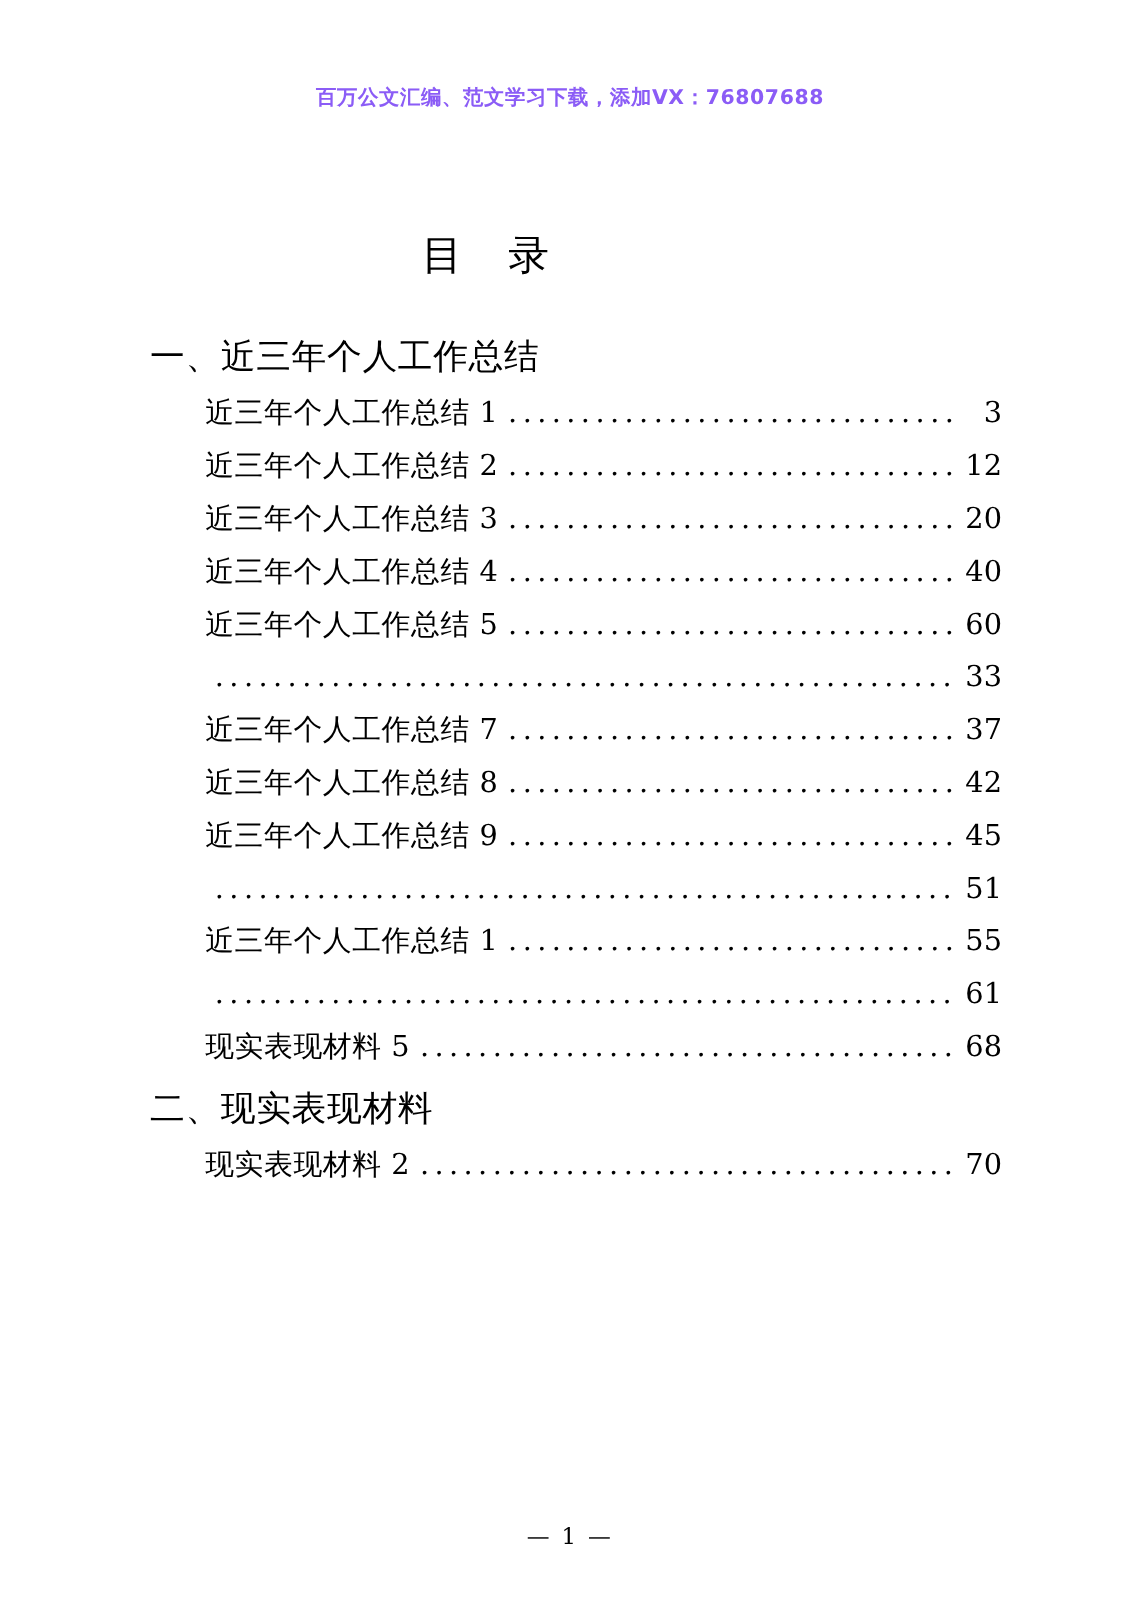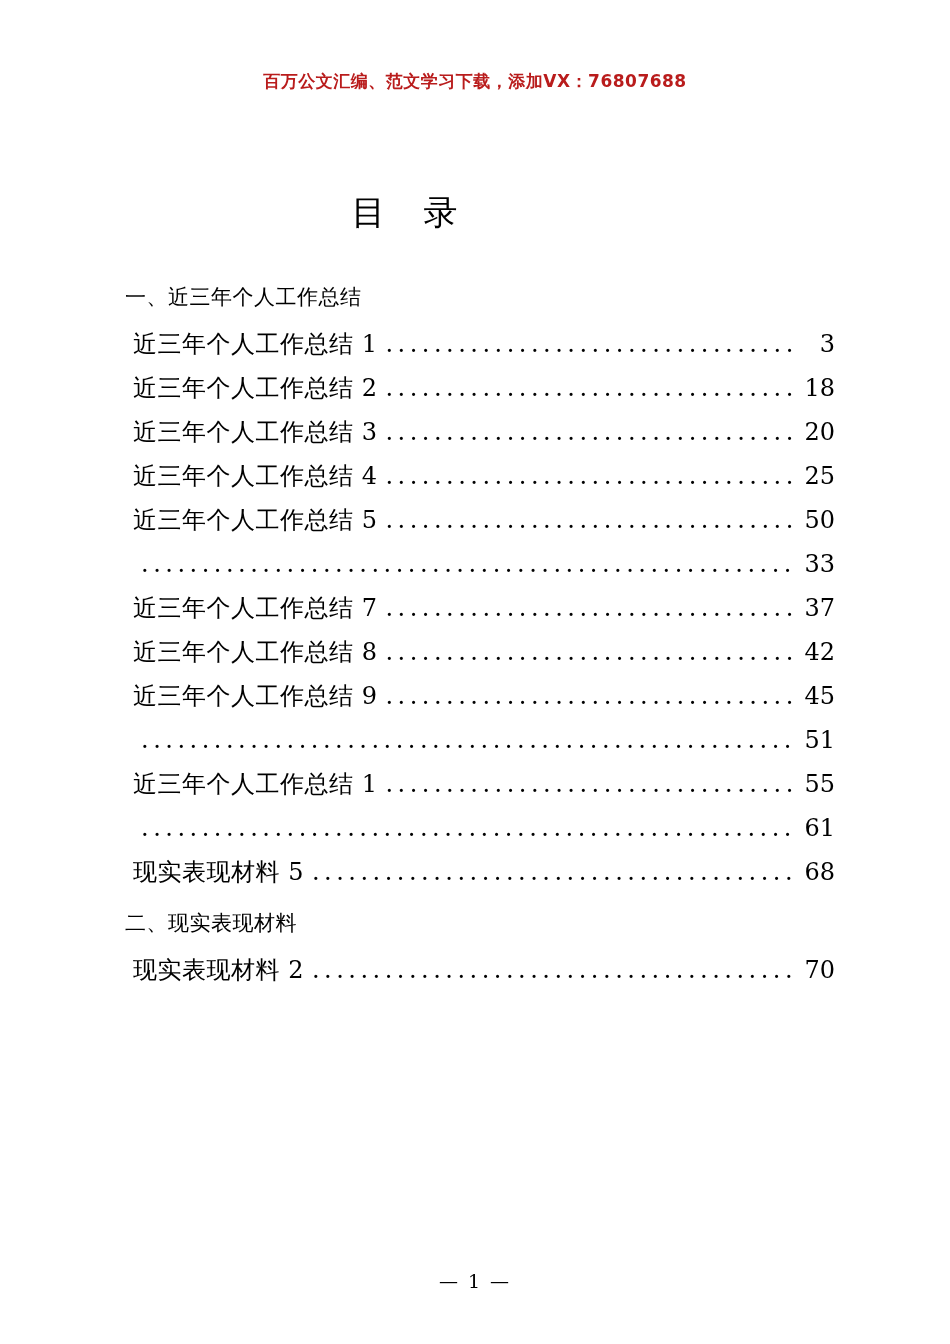--- a/index.html
+++ b/index.html
@@ -20,21 +20,21 @@
     width: 950px;
     height: 1344px;
     box-sizing: border-box;
   }
   .watermark {
     position: absolute;
     top: 70px;
     left: 0;
     width: 950px;
     text-align: center;
-    color: #b91c1c;
+    color: #8b5cf6;
     font-family: "DejaVu Sans", sans-serif;
     font-size: 17px;
     font-weight: bold;
     letter-spacing: 0.5px;
   }
   .doc-title {
     position: absolute;
     top: 190px;
     left: 0;
     width: 811px;
@@ -44,37 +44,38 @@
     letter-spacing: 2px;
   }
   .toc {
     position: absolute;
     top: 275px;
     left: 125px;
     width: 710px;
   }
   .section-heading {
     font-family: "DejaVu Serif", serif;
-    font-size: 21px;
+    font-size: 29px;
     line-height: 44px;
     margin: 0 0 3px 0;
     letter-spacing: 0.5px;
     white-space: nowrap;
   }
   .section-heading.second {
     margin-top: 7px;
   }
   .toc-row {
     display: flex;
     align-items: baseline;
     font-family: "DejaVu Serif", serif;
     font-size: 24px;
     line-height: 44px;
     white-space: nowrap;
     padding-left: 8px;
+    margin-left: 38px;
   }
   .toc-label {
     flex: 0 0 auto;
     letter-spacing: 0.5px;
   }
   .toc-leader {
     flex: 1 1 auto;
     overflow: hidden;
     white-space: nowrap;
     font-size: 24px;
@@ -114,39 +115,39 @@
 
     <div class="toc-row">
       <span class="toc-label">近三年个人工作总结 1</span>
       <span class="toc-leader">............................................................</span>
       <span class="toc-page">3</span>
     </div>
 
     <div class="toc-row">
       <span class="toc-label">近三年个人工作总结 2</span>
       <span class="toc-leader">............................................................</span>
-      <span class="toc-page">18</span>
+      <span class="toc-page">12</span>
     </div>
 
     <div class="toc-row">
       <span class="toc-label">近三年个人工作总结 3</span>
       <span class="toc-leader">............................................................</span>
       <span class="toc-page">20</span>
     </div>
 
     <div class="toc-row">
       <span class="toc-label">近三年个人工作总结 4</span>
       <span class="toc-leader">............................................................</span>
-      <span class="toc-page">25</span>
+      <span class="toc-page">40</span>
     </div>
 
     <div class="toc-row">
       <span class="toc-label">近三年个人工作总结 5</span>
       <span class="toc-leader">............................................................</span>
-      <span class="toc-page">50</span>
+      <span class="toc-page">60</span>
     </div>
 
     <div class="toc-row">
       <span class="toc-leader">............................................................</span>
       <span class="toc-page">33</span>
     </div>
 
     <div class="toc-row">
       <span class="toc-label">近三年个人工作总结 7</span>
       <span class="toc-leader">............................................................</span>

